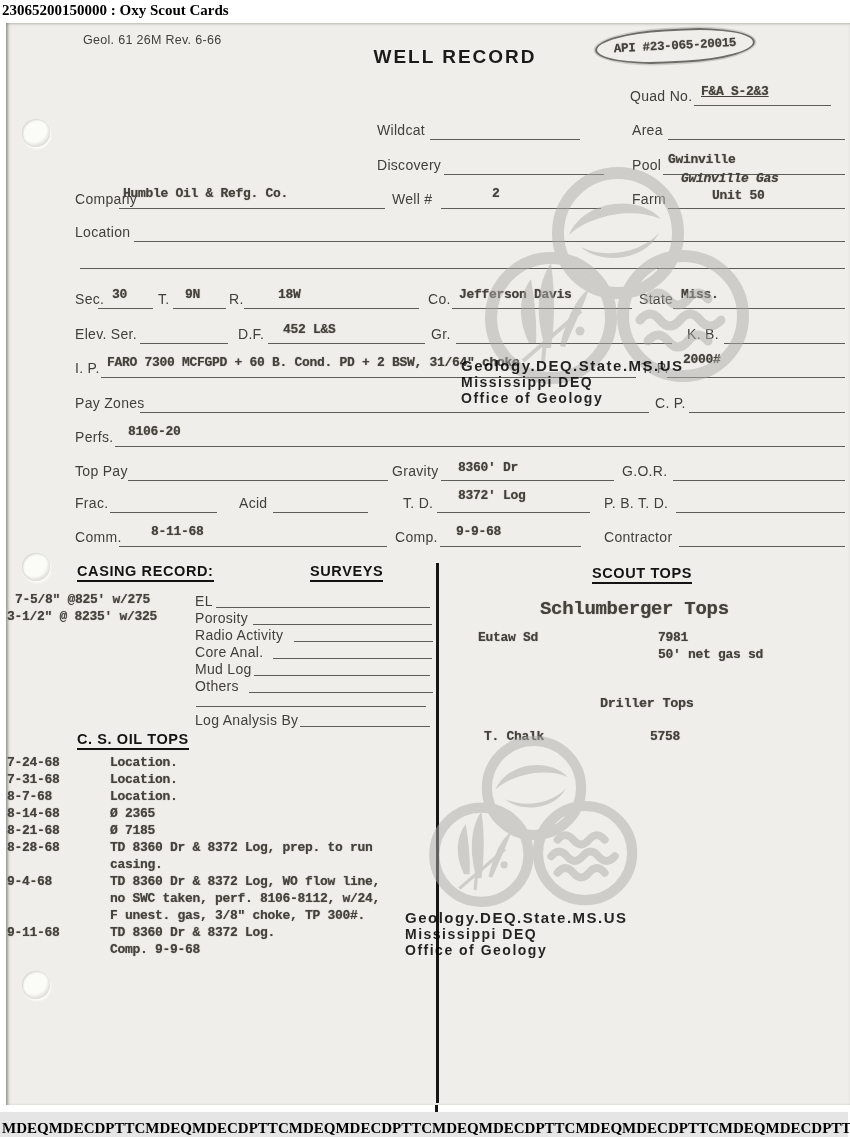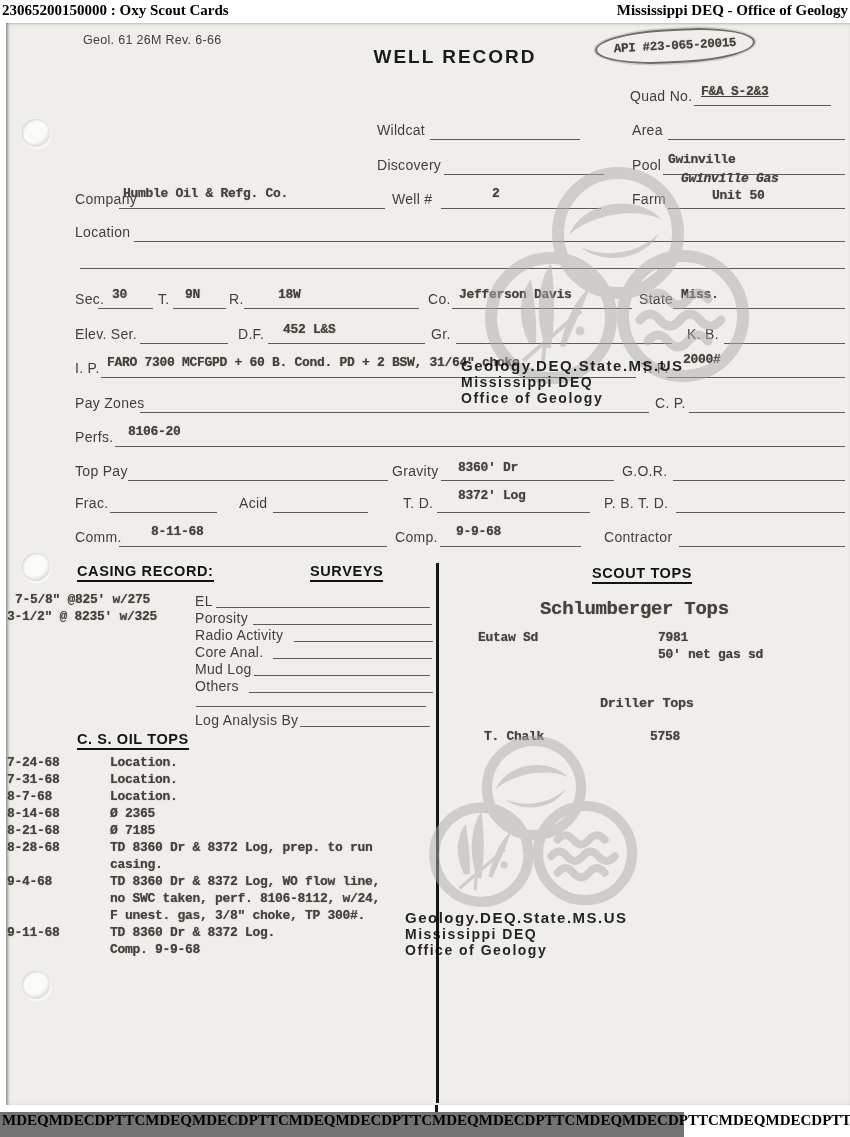--- a/index.html
+++ b/index.html
@@ -2,22 +2,22 @@
 <html><head>
 <meta charset="utf-8">
 <style>
   html,body{margin:0;padding:0;background:#fff;}
   .page{position:relative;width:850px;height:1137px;background:#fff;overflow:hidden;
         font-family:"Liberation Sans",sans-serif;}
   
   .chrome{position:absolute;left:0;top:0;width:850px;height:23px;background:#fff;}
   .chrome .cl{position:absolute;left:2px;top:2px;font:bold 15px "Liberation Serif",serif;color:#000;}
   .chrome .cr{position:absolute;right:2px;top:2px;font:bold 15px "Liberation Serif",serif;color:#000;}
-  .footer{position:absolute;left:0;top:1112px;width:684px;height:25px;background:#737373;
-          display:flex;justify-content:space-between;align-items:flex-start;padding:0 2px;box-sizing:border-box;}
+  .footer{position:absolute;left:0;top:1112px;width:848px;height:25px;background:#e5e5e5;
+          display:flex;justify-content:space-between;align-items:flex-end;padding:0 2px;box-sizing:border-box;}
   .footer span{font:bold 15px "Liberation Serif",serif;color:#000;white-space:nowrap;}
   
   .paper{position:absolute;left:6px;top:23px;width:844px;height:1082px;background:#efeeea;
          box-shadow:inset 3px 0 3px -1px rgba(50,50,45,.45), inset 0 2px 3px -1px rgba(120,120,110,.35);}
   .hole{position:absolute;width:28px;height:28px;border-radius:50%;
         background:radial-gradient(circle at 42% 38%, #fbfbf8 52%, #e0dfda 72%, #efeeea 80%);
         box-shadow:1px 2px 2px rgba(255,255,255,.8), inset 1px 1px 2px rgba(140,140,130,.35);}
   
   .lbl{position:absolute;font:14px "Liberation Sans",sans-serif;color:#413f3c;letter-spacing:.3px;white-space:nowrap;}
   .sm{font-size:12.5px;}
@@ -42,21 +42,20 @@
   .wm-text .w2{font-size:14px;letter-spacing:1.5px;}
   .wm-text .w3{font-size:14px;letter-spacing:1.5px;}
 </style>
 </head>
 <body>
 
 <div class="page">
 
   <div class="chrome">
     <div class="cl">23065200150000 : Oxy Scout Cards</div>
-    <div class="cr">Mississippi DEQ - Office of Geology</div>
   </div>
 
   <div class="paper"></div>
   <div class="hole" style="left:22px;top:119px;"></div>
   <div class="hole" style="left:22px;top:553px;"></div>
   <div class="hole" style="left:22px;top:971px;"></div>
 
   <div class="lbl sm" style="left:83px;top:33px;">Geol. 61 26M Rev. 6-66</div>
   <div class="title" style="left:370px;top:46px;width:170px;">WELL RECORD</div>
   <div class="stamp">

